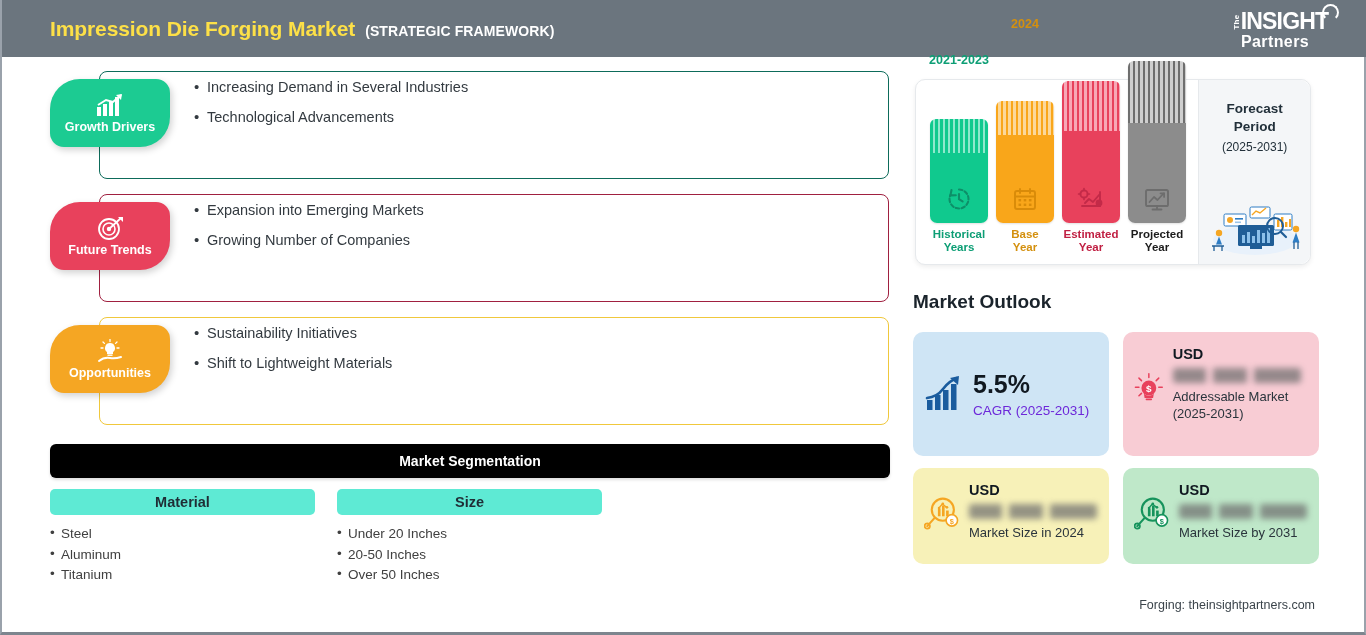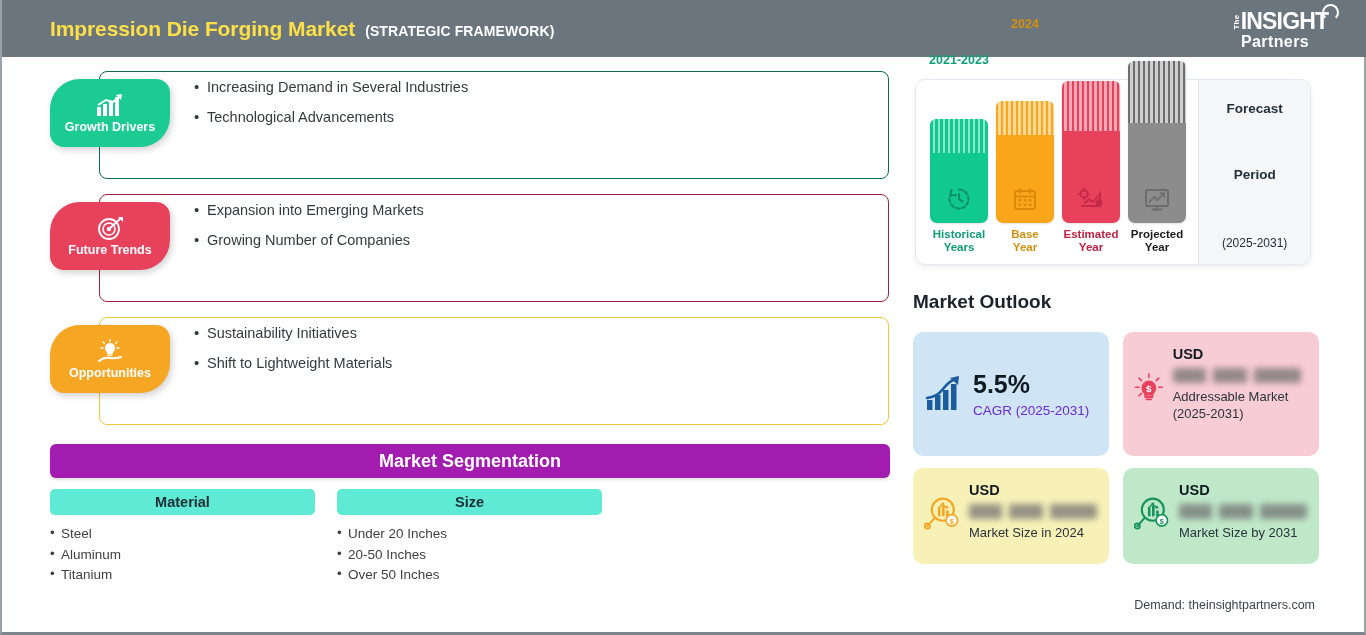--- a/index.html
+++ b/index.html
@@ -85,23 +85,23 @@
     font-size: 14.5px; color: #333a40; line-height: 1.2;
     margin-bottom: 13px; position: relative; padding-left: 13px;
   }
   .bullet::before {
     content: "\2022"; position: absolute; left: 0; top: -1px; font-size: 15px; color: #333a40;
   }
 
   
   .seg { position: absolute; left: 48px; top: 444px; width: 840px; }
   .seg-header {
-    width: 840px; height: 34px; background: #a21caf; border-radius: 6px;
+    width: 840px; height: 34px; background: #000000; border-radius: 6px;
     display: flex; align-items: center; justify-content: center;
-    color: #ffffff; font-size: 18px; font-weight: bold;
+    color: #ffffff; font-size: 14px; font-weight: bold;
     box-shadow: 0 2px 3px rgba(0,0,0,.13);
   }
   .seg-cols { display: flex; gap: 22px; margin-top: 11px; }
   .seg-col { width: 265px; }
   .seg-col-head {
     height: 26px; background: #5eead4; border-radius: 5px;
     display: flex; align-items: center; justify-content: center;
     color: #1f2d35; font-size: 14.5px; font-weight: bold;
   }
   .seg-items { margin-top: 9px; }
@@ -136,21 +136,20 @@
   .bar-cap {
     margin-top: 5px; text-align: center; font-size: 11.5px; font-weight: bold; line-height: 1.15;
   }
 
   .forecast {
     width: 112px; height: 100%;
     background: #f4f6f8; border-left: 1px solid #e6e9ec;
     border-radius: 0 10px 10px 0;
     display: flex; flex-direction: column; align-items: center;
     padding-top: 20px;
-    gap: 48px;
   }
   .forecast-t { font-size: 13.5px; font-weight: bold; color: #22303a; text-align: center; line-height: 1.32; }
   .forecast-r { font-size: 12px; color: #22303a; margin-top: 4px; }
   .forecast-art { margin-top: auto; margin-bottom: 8px; }
 
   
   .outlook-title {
     position: absolute; left: 911px; top: 291px;
     font-size: 19px; font-weight: bold; color: #1a232b;
   }
@@ -503,15 +502,15 @@
         </svg>
         <div class="card-body">
           <span class="card-usd">USD</span>
           <span class="card-redacted"></span>
           <span class="card-sub">Market Size by 2031</span>
         </div>
       </div>
     </div>
   </div>
 
-  <div class="source">Demand: theinsightpartners.com</div>
+  <div class="source">Forging: theinsightpartners.com</div>
 
 </div>
 
 </body></html>

